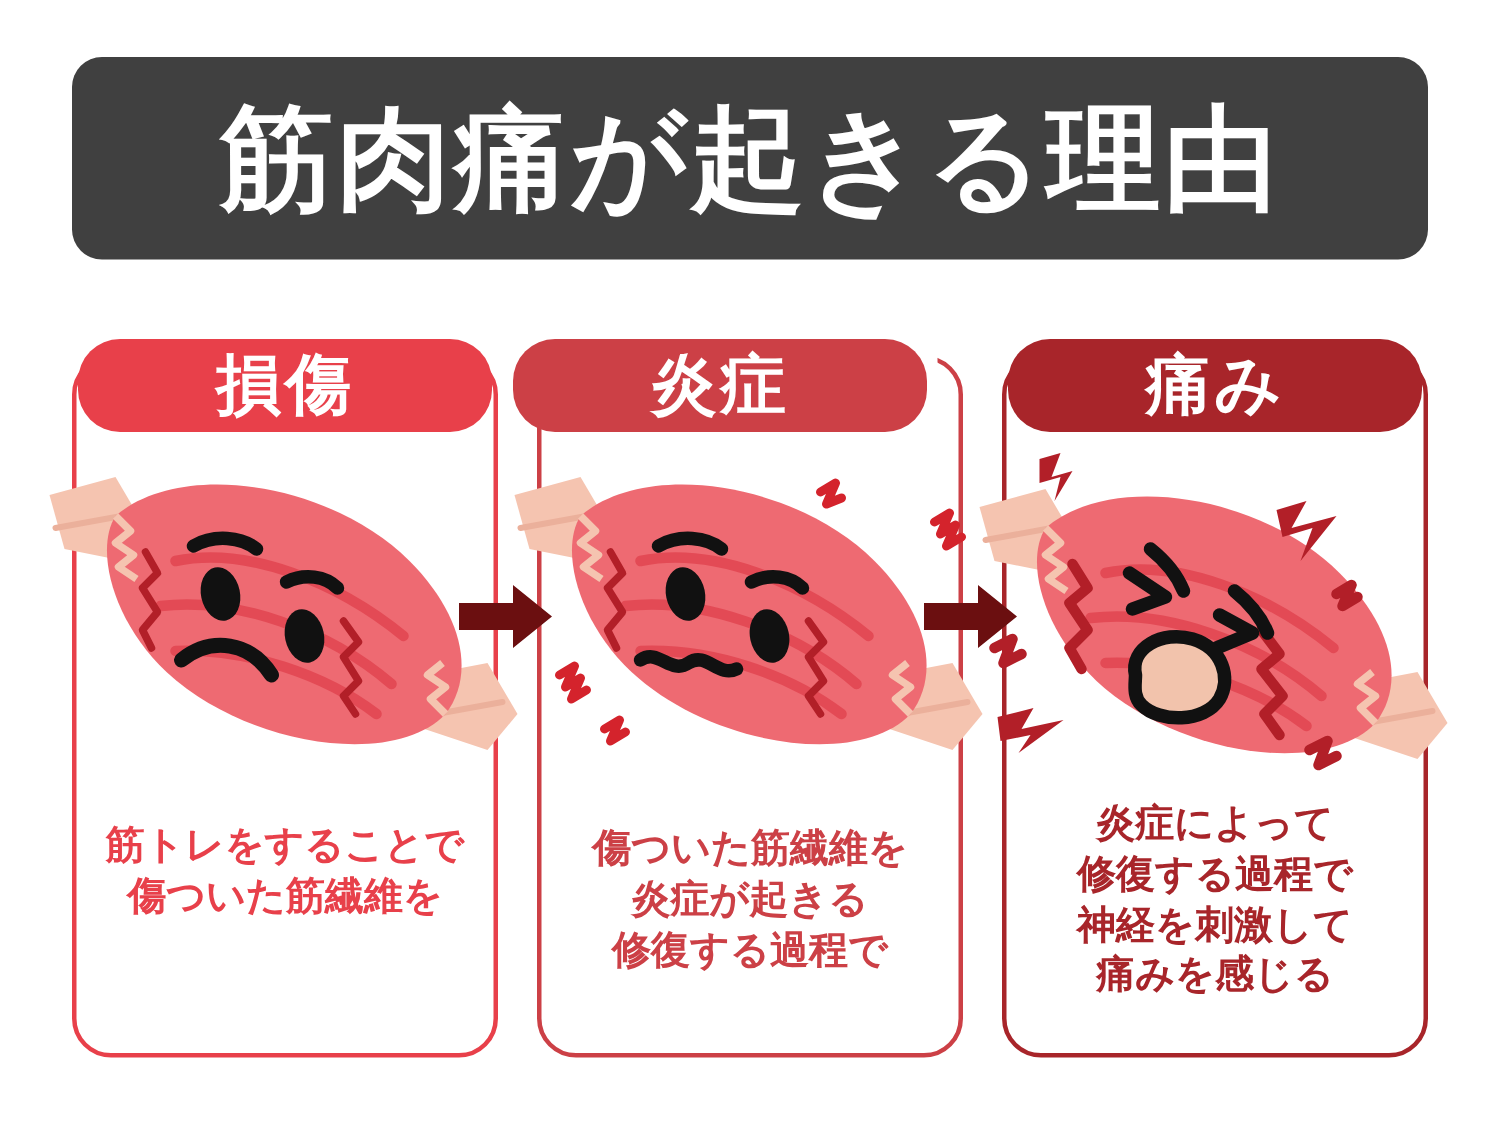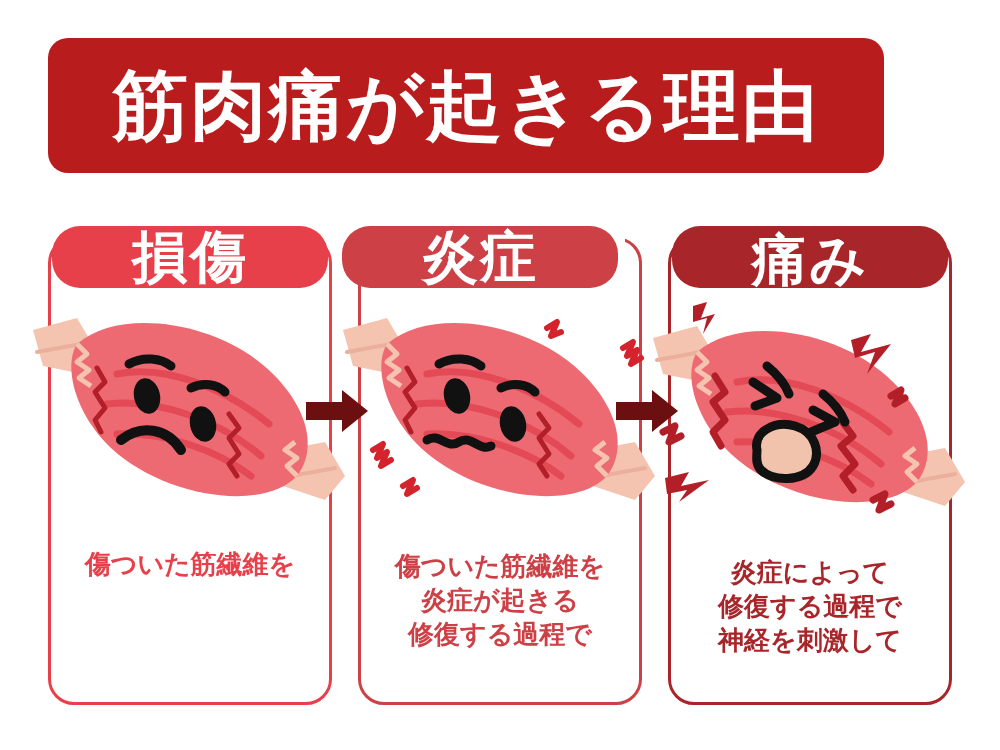--- a/index.html
+++ b/index.html
@@ -14,22 +14,22 @@
   #infographic{
     position:relative;
     width:1000px;height:750px;
     background:#ffffff;
   }
 
   
   .title-banner{
     position:absolute;
     left:48px; top:38px;
-    width:836px; height:135px;
-    background:#b91c1c;
+    width:904px; height:135px;
+    background:#404040;
     border-radius:20px;
     display:flex;align-items:center;justify-content:center;
   }
   .title-text{
     color:#ffffff;
     font-size:76px;
     font-weight:bold;
     letter-spacing:2px;
     line-height:1;
     white-space:nowrap;
@@ -56,24 +56,24 @@
     position:absolute;
     top:226px;
     width:276px;
     height:62px;
     border-radius:28px;
     display:flex;align-items:center;justify-content:center;
     z-index:6;
   }
   .panel-header.h1{ left:52px;  background:#E8404A; }
   .panel-header.h2{ left:342px; background:#CC4046; }
-  .panel-header.h3{ left:672px; background:#A8252A;align-items:flex-end; }
+  .panel-header.h3{ left:672px; background:#A8252A; }
   .panel-header .hdr-text{
     color:#ffffff;
-    font-size:56px;
+    font-size:44px;
     font-weight:bold;
     line-height:1;
     letter-spacing:2px;
     white-space:nowrap;
   }
 
   
   .hdr-mask{
     position:absolute;
     top:236px;height:8px;width:250px;
@@ -102,21 +102,21 @@
     width:276px;
     text-align:center;
     font-weight:bold;
     line-height:1.30;
     z-index:7;
     font-size:26px;
     letter-spacing:0px;
   }
   .caption.c1{ left:52px;  top:548px; color:#E8404A; }
   .caption.c2{ left:362px; top:550px; color:#CC4046; }
-  .caption.c3{ left:672px; top:556px; color:#A8252A; }
+  .caption.c3{ left:672px; top:533px; color:#A8252A; }
   .caption .cl{display:block;white-space:nowrap;}
 
   
   .arrow{
     position:absolute;
     top:389px;
     width:62px;height:44px;
     z-index:9;
   }
   .arrow.ar1{ left:306px; }
@@ -282,31 +282,33 @@
     <span class="hdr-text">損傷</span>
   </div>
   <div class="panel-header h2">
     <span class="hdr-text">炎症</span>
   </div>
   <div class="panel-header h3">
     <span class="hdr-text">痛み</span>
   </div>
 
   <div class="caption c1">
+    <span class="cl">筋トレをすることで</span>
     <span class="cl">傷ついた筋繊維を</span>
   </div>
   <div class="caption c2">
     <span class="cl">傷ついた筋繊維を</span>
     <span class="cl">炎症が起きる</span>
     <span class="cl">修復する過程で</span>
   </div>
   <div class="caption c3">
     <span class="cl">炎症によって</span>
     <span class="cl">修復する過程で</span>
     <span class="cl">神経を刺激して</span>
+    <span class="cl">痛みを感じる</span>
   </div>
 
   <div class="arrow ar1">
     <svg viewBox="0 0 62 44" xmlns="http://www.w3.org/2000/svg" aria-hidden="true">
       <path d="M0 13 L36 13 L36 1 L62 22 L36 43 L36 31 L0 31 Z" fill="#6B0F10"></path>
     </svg>
   </div>
   <div class="arrow ar2">
     <svg viewBox="0 0 62 44" xmlns="http://www.w3.org/2000/svg" aria-hidden="true">
       <path d="M0 13 L36 13 L36 1 L62 22 L36 43 L36 31 L0 31 Z" fill="#6B0F10"></path>

